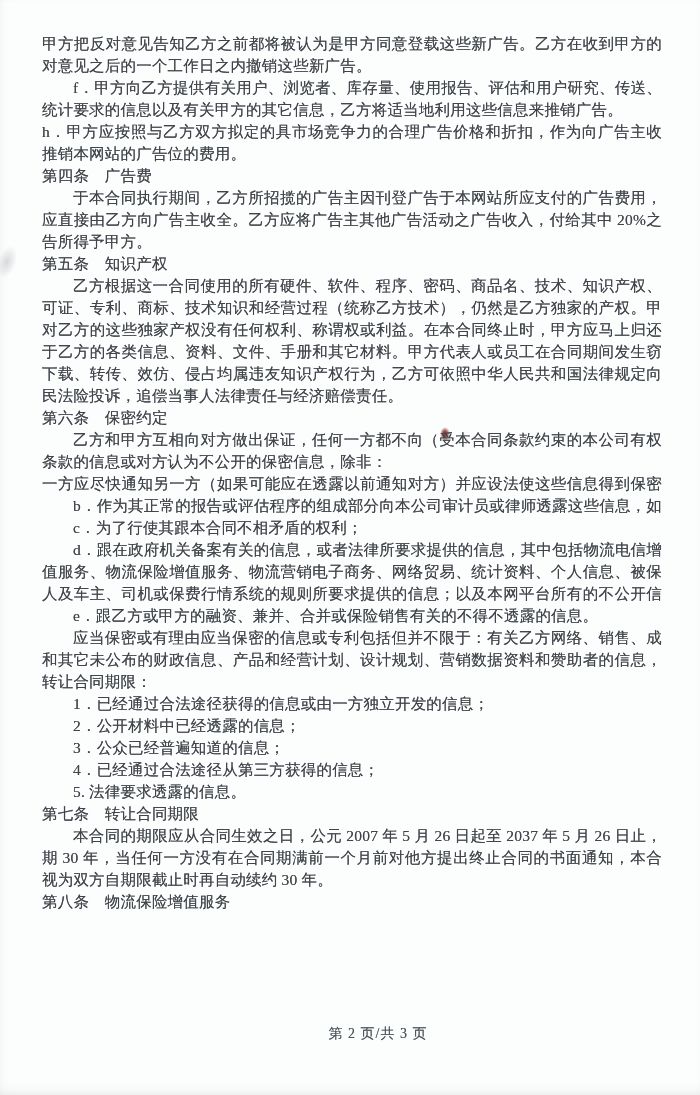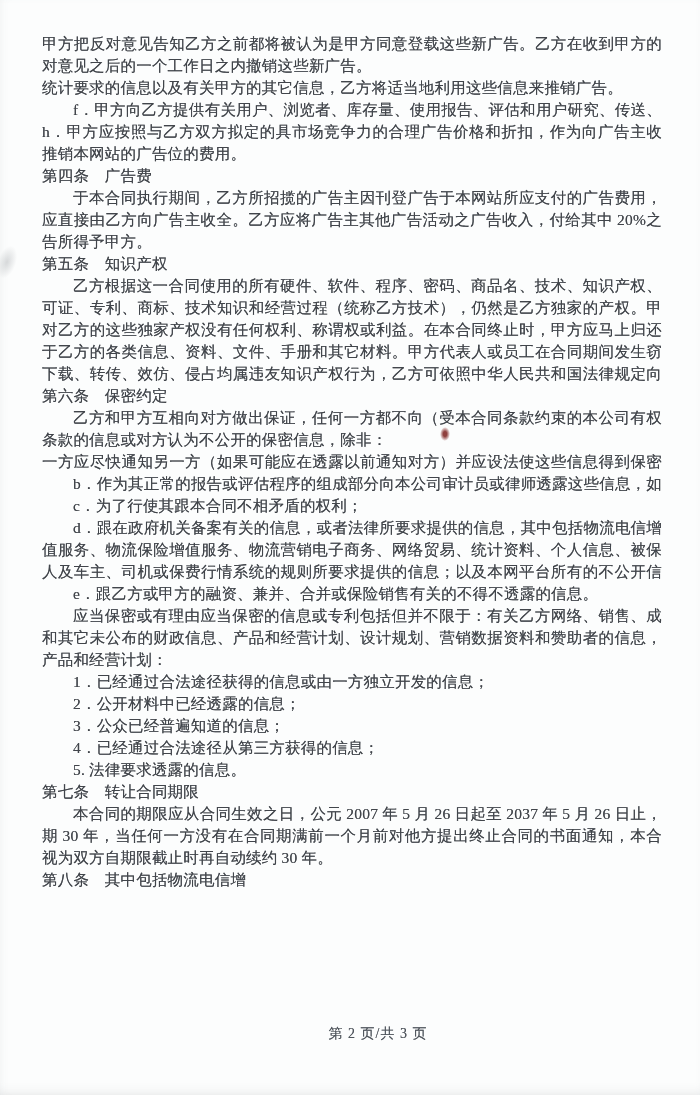--- a/index.html
+++ b/index.html
@@ -86,54 +86,55 @@
 </style>
 </head>
 <body>
 
 <div class="page">
   <div class="scan-smudge"></div>
   <div class="red-ink-mark"></div>
   <div class="body-text">
       <div class="line fill">甲方把反对意见告知乙方之前都将被认为是甲方同意登载这些新广告。乙方在收到甲方的反.</div>
       <div class="line">对意见之后的一个工作日之内撤销这些新广告。</div>
+      <div class="line fill" style="text-indent: 2em;">f．甲方向乙方提供有关用户、浏览者、库存量、使用报告、评估和用户研究、传送、</div>
       <div class="line">统计要求的信息以及有关甲方的其它信息，乙方将适当地利用这些信息来推销广告。</div>
-      <div class="line fill" style="text-indent: 2em;">f．甲方向乙方提供有关用户、浏览者、库存量、使用报告、评估和用户研究、传送、</div>
       <div class="line fill">h．甲方应按照与乙方双方拟定的具市场竞争力的合理广告价格和折扣，作为向广告主收取</div>
       <div class="line">推销本网站的广告位的费用。</div>
       <div class="line">第四条　广告费</div>
       <div class="line fill" style="text-indent: 2em;">于本合同执行期间，乙方所招揽的广告主因刊登广告于本网站所应支付的广告费用，均</div>
       <div class="line fill">应直接由乙方向广告主收全。乙方应将广告主其他广告活动之广告收入，付给其中 20%之广</div>
       <div class="line">告所得予甲方。</div>
       <div class="line">第五条　知识产权</div>
       <div class="line fill" style="text-indent: 2em;">乙方根据这一合同使用的所有硬件、软件、程序、密码、商品名、技术、知识产权、许</div>
       <div class="line fill">可证、专利、商标、技术知识和经营过程（统称乙方技术），仍然是乙方独家的产权。甲方</div>
       <div class="line fill">对乙方的这些独家产权没有任何权利、称谓权或利益。在本合同终止时，甲方应马上归还属</div>
       <div class="line fill">于乙方的各类信息、资料、文件、手册和其它材料。甲方代表人或员工在合同期间发生窃取、</div>
       <div class="line fill">下载、转传、效仿、侵占均属违友知识产权行为，乙方可依照中华人民共和国法律规定向人</div>
+      <div class="line">民法险投诉，追偿当事人法律责任与经济赔偿责任。</div>
       <div class="line">第六条　保密约定</div>
       <div class="line fill" style="text-indent: 2em;">乙方和甲方互相向对方做出保证，任何一方都不向（受本合同条款约束的本公司有权知</div>
       <div class="line">条款的信息或对方认为不公开的保密信息，除非：</div>
       <div class="line fill">一方应尽快通知另一方（如果可能应在透露以前通知对方）并应设法使这些信息得到保密对</div>
       <div class="line fill" style="text-indent: 2em; font-family: Liberation Serif, serif;">b．作为其正常的报告或评估程序的组成部分向本公司审计员或律师透露这些信息，如</div>
       <div class="line" style="text-indent: 2em;">c．为了行使其跟本合同不相矛盾的权利；</div>
       <div class="line fill" style="text-indent: 2em;">d．跟在政府机关备案有关的信息，或者法律所要求提供的信息，其中包括物流电信增</div>
       <div class="line fill">值服务、物流保险增值服务、物流营销电子商务、网络贸易、统计资料、个人信息、被保险</div>
       <div class="line fill">人及车主、司机或保费行情系统的规则所要求提供的信息；以及本网平台所有的不公开信息。</div>
       <div class="line" style="text-indent: 2em;">e．跟乙方或甲方的融资、兼并、合并或保险销售有关的不得不透露的信息。</div>
       <div class="line fill" style="text-indent: 2em;">应当保密或有理由应当保密的信息或专利包括但并不限于：有关乙方网络、销售、成本</div>
       <div class="line fill">和其它未公布的财政信息、产品和经营计划、设计规划、营销数据资料和赞助者的信息，但</div>
-      <div class="line">产品和经营计划：</div>
+      <div class="line">转让合同期限：</div>
       <div class="line" style="text-indent: 2em;">1．已经通过合法途径获得的信息或由一方独立开发的信息；</div>
       <div class="line" style="text-indent: 2em;">2．公开材料中已经透露的信息；</div>
       <div class="line" style="text-indent: 2em;">3．公众已经普遍知道的信息；</div>
       <div class="line" style="text-indent: 2em;">4．已经通过合法途径从第三方获得的信息；</div>
       <div class="line" style="text-indent: 2em;">5. 法律要求透露的信息。</div>
       <div class="line">第七条　转让合同期限</div>
       <div class="line fill" style="text-indent: 2em;">本合同的期限应从合同生效之日，公元 2007 年 5 月 26 日起至 2037 年 5 月 26 日止，为</div>
       <div class="line fill">期 30 年，当任何一方没有在合同期满前一个月前对他方提出终止合同的书面通知，本合同</div>
       <div class="line">视为双方自期限截止时再自动续约 30 年。</div>
-      <div class="line">第八条　其中包括物流电信增</div>
+      <div class="line">第八条　物流保险增值服务</div>
     </div>
   <div class="footer">
     <span>第 2 页/共 3 页</span>
   </div>
 </div>
 
 </body></html>

